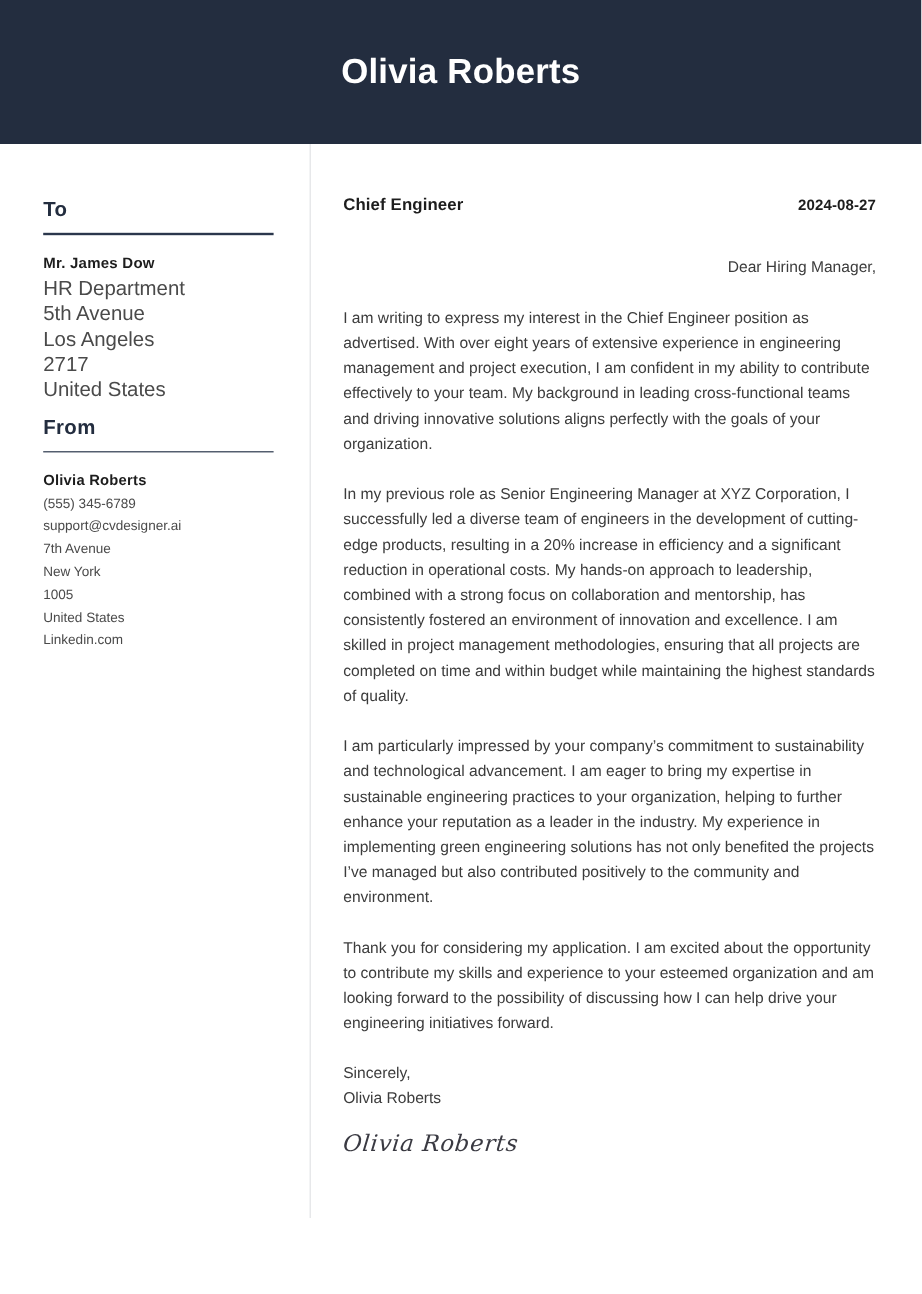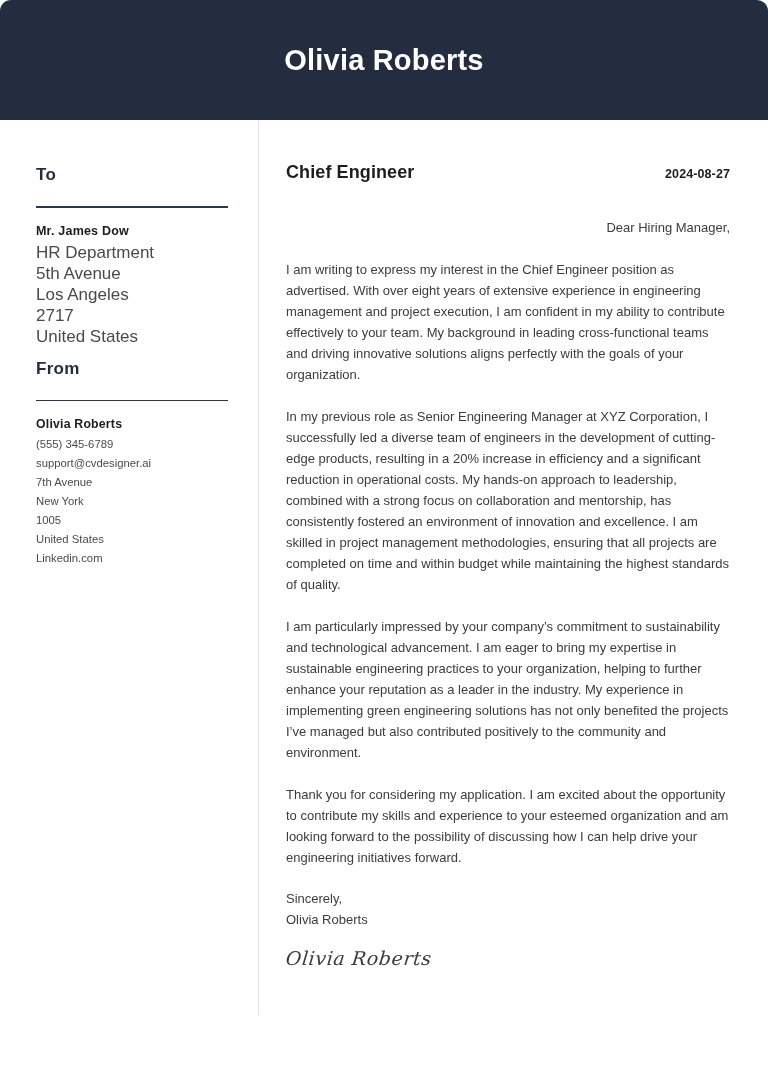--- a/index.html
+++ b/index.html
@@ -16,21 +16,20 @@
     color: #3c3c3c;
     -webkit-font-smoothing: antialiased;
   }
 
   .page {
     position: relative;
     width: 768px;
     height: 1078px;
     background: #ffffff;
     overflow: hidden;
-    border-radius: 11px;
   }
 
   
   .header {
     height: 120px;
     background: #232d3f;
     display: flex;
     align-items: center;
     justify-content: center;
   }
@@ -55,21 +54,21 @@
     padding: 45px 30px 0 36px;
   }
 
   .side-section + .side-section { margin-top: 12px; }
 
   .side-heading {
     font-size: 17px;
     font-weight: bold;
     color: #232d3f;
     letter-spacing: 0.3px;
-    padding-bottom: 21px;
+    padding-bottom: 9px;
   }
   .side-rule {
     height: 1.5px;
     background: #2b374c;
     width: 192px;
     margin-bottom: 13px;
   }
 
   .side-name {
     font-size: 12.5px;
@@ -109,21 +108,21 @@
     min-width: 0;
   }
 
   .letter-top {
     display: flex;
     justify-content: space-between;
     align-items: baseline;
     margin-bottom: 34px;
   }
   .job-title {
-    font-size: 18px;
+    font-size: 14px;
     font-weight: bold;
     color: #1d1d1d;
     letter-spacing: 0.1px;
   }
   .letter-date {
     font-size: 12.5px;
     font-weight: bold;
     color: #1d1d1d;
     letter-spacing: 0.1px;
   }

